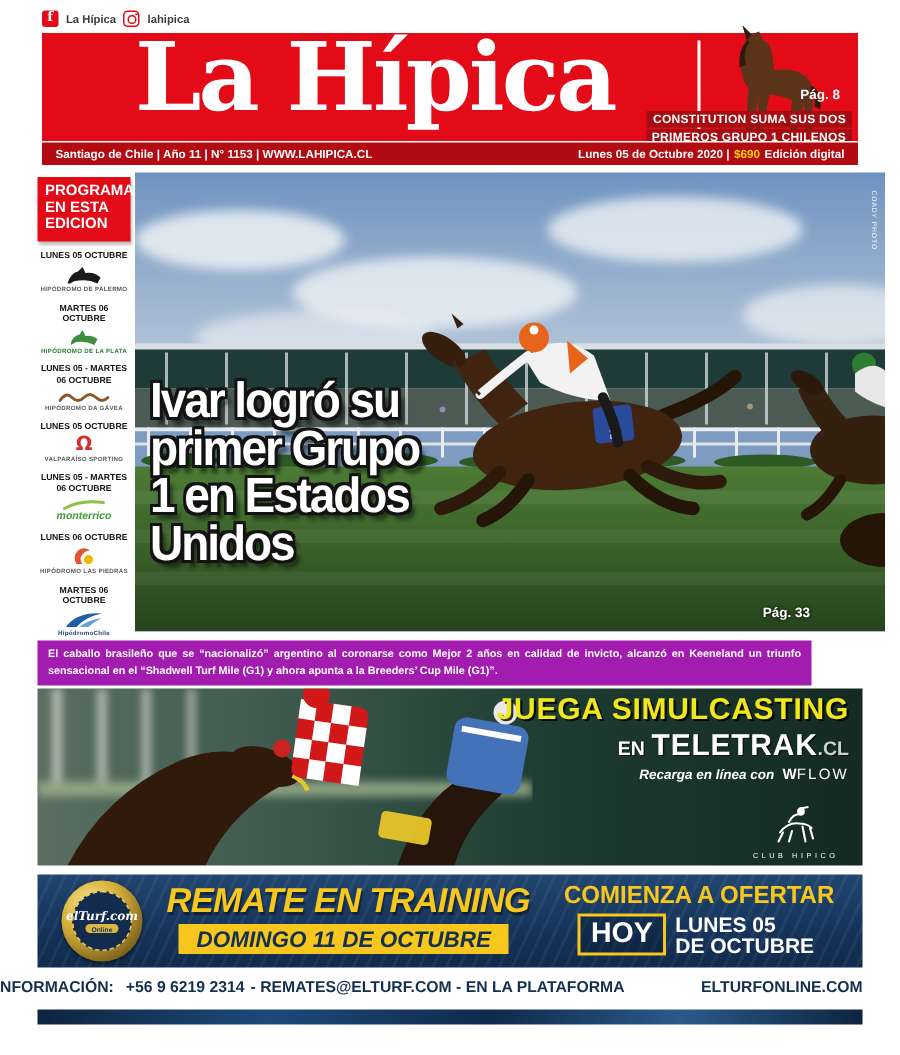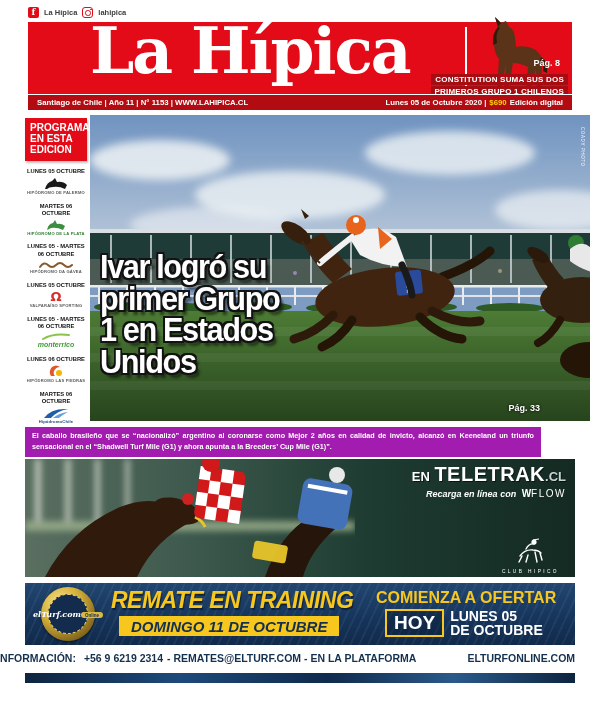--- a/index.html
+++ b/index.html
@@ -76,21 +76,21 @@
   .club-text{font-size:4.8px;letter-spacing:2.4px;margin-top:1px;white-space:nowrap;}
 
   
   .elturf{position:absolute;left:25px;top:583px;width:550px;height:62px;overflow:hidden;
           background:repeating-linear-gradient(115deg,rgba(255,255,255,.05) 0 2px,rgba(255,255,255,0) 2px 8px),
                      linear-gradient(180deg,#21466f 0%,#16355c 55%,#102a4b 100%);}
   .badge{position:absolute;left:16px;top:4px;width:54px;height:54px;border-radius:50%;
          background:radial-gradient(circle at 35% 30%,#f8e48c,#d4af37 40%,#8a6d1f 72%,#4d3a0e 100%);
          display:flex;align-items:center;justify-content:center;box-shadow:0 1px 3px rgba(0,0,0,.6);}
   .badge-inner{width:38px;height:38px;border-radius:50%;background:#132c4e;border:1px dashed #e8c96a;
-               display:flex;flex-direction:row;align-items:center;justify-content:center;color:#fff;}
+               display:flex;flex-direction:column;align-items:center;justify-content:center;color:#fff;}
   .badge-name{font-family:"DejaVu Serif",serif;font-style:italic;font-weight:bold;font-size:8px;line-height:1;}
   .badge-online{background:#d9b844;color:#132c4e;font-size:4.5px;font-weight:bold;border-radius:4px;
                 padding:0.5px 4px;margin-top:2px;}
   .remate{position:absolute;left:86px;top:4px;color:#f7c71e;font-size:23px;font-weight:900;font-style:italic;
           letter-spacing:-0.5px;white-space:nowrap;text-shadow:1px 2px 1px rgba(0,0,0,.45);}
   .domingo{position:absolute;left:94px;top:33px;background:#f7c71e;color:#14304f;font-size:15px;
            font-weight:900;font-style:italic;padding:1.5px 12px;white-space:nowrap;}
   .comienza{position:absolute;left:351px;top:5px;color:#f7c71e;font-size:16.5px;font-weight:900;
             white-space:nowrap;transform:scaleX(0.97);transform-origin:left;}
   .hoy-row{position:absolute;left:360px;top:26px;display:flex;align-items:center;gap:6px;}
@@ -384,20 +384,21 @@
       <circle cx="186" cy="4" r="9" fill="#d11919"></circle>
       <path d="M240,118 Q255,75 285,58 L310,70 Q285,92 278,118 Z" fill="#26150a"></path>
       <g transform="rotate(10 300 45)">
         <rect x="275" y="22" width="50" height="46" rx="8" fill="#4472b8"></rect>
         <path d="M280,30 L320,30" stroke="#fff" stroke-width="4"></path>
       </g>
       <circle cx="312" cy="16" r="8" fill="#e8e8e8"></circle>
       <rect x="228" y="84" width="34" height="18" rx="3" fill="#e8c52a" transform="rotate(10 245 93)" opacity="0.95"></rect>
     </svg>
     <div class="tt-text">
+      <div class="tt-l1">JUEGA SIMULCASTING</div>
       <div class="tt-l2">
         <span class="en">EN</span>
         <span class="brand">TELETRAK</span><span class="tld">.CL</span>
       </div>
       <div class="tt-l3">
         <span>Recarga en línea con</span>
         <span class="flow-w">W</span><span class="flow-text">FLOW</span>
       </div>
     </div>
     <div class="club-logo">

